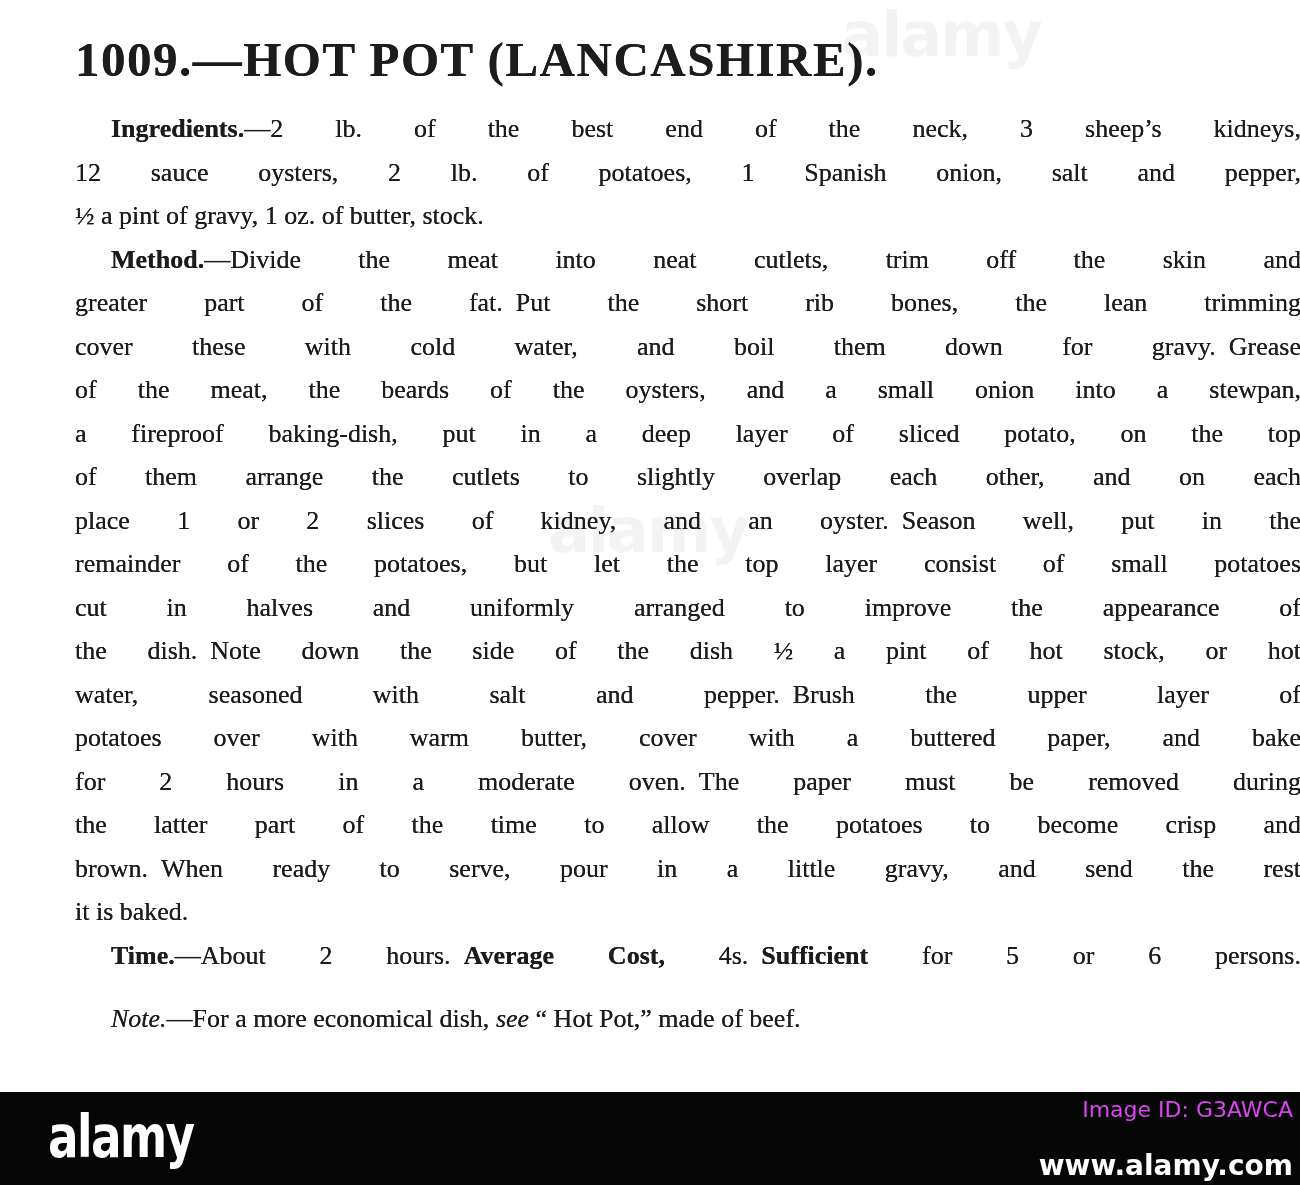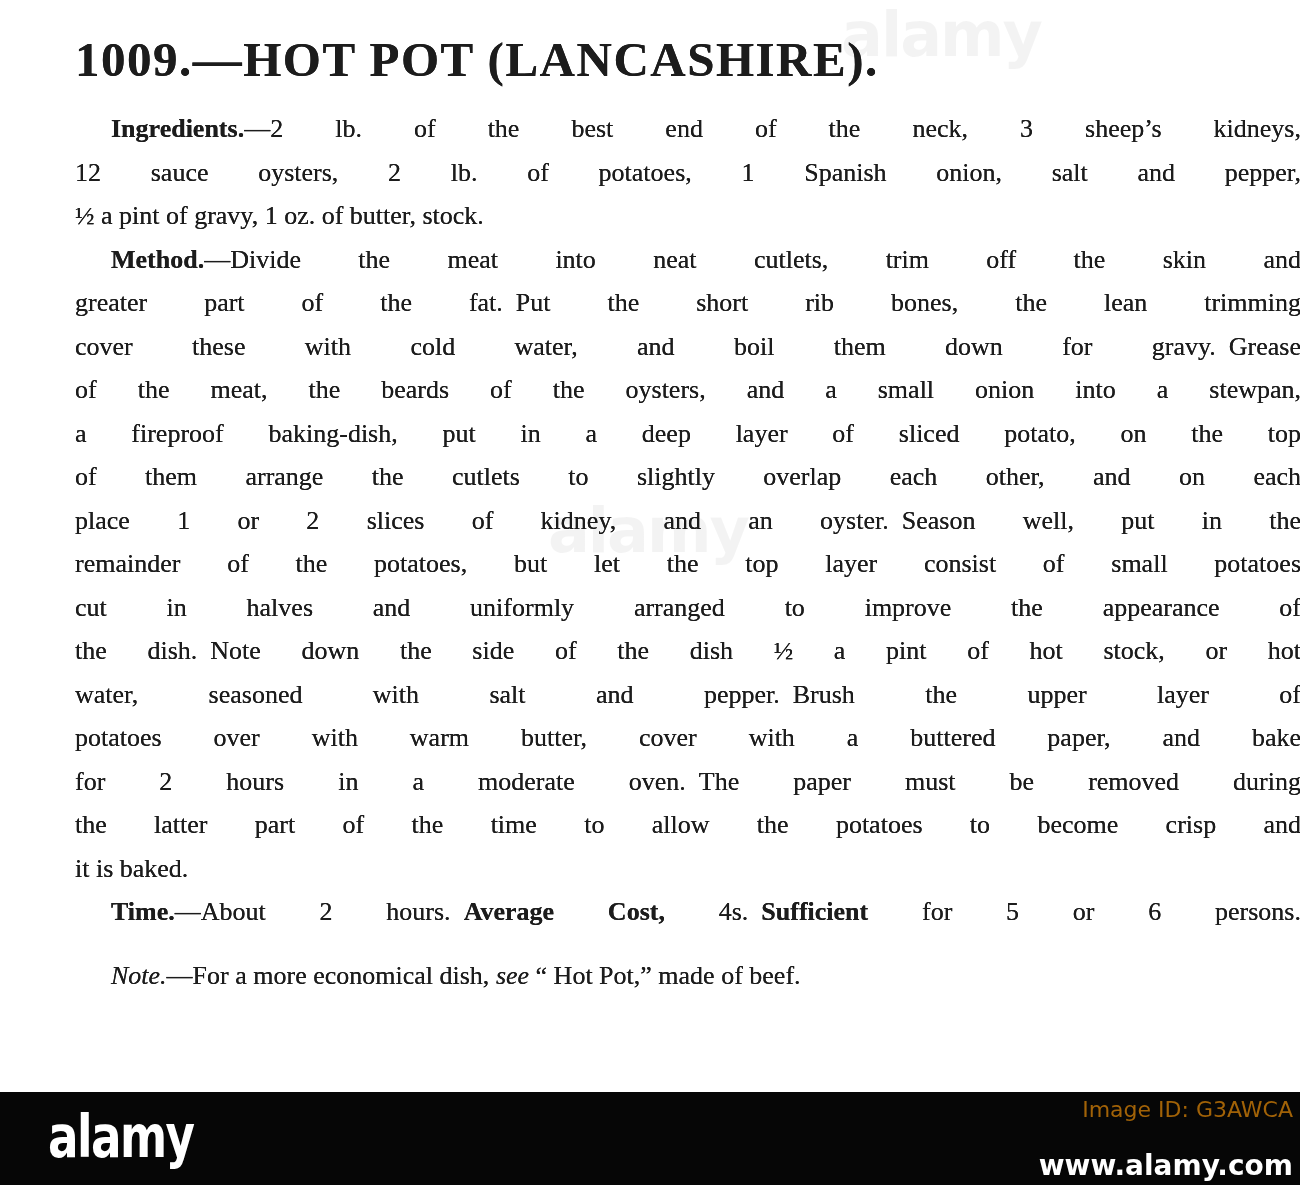--- a/index.html
+++ b/index.html
@@ -70,21 +70,21 @@
     color:#ffffff;
     font-weight:bold;
     font-size:58px;
     letter-spacing:-2px;
     line-height:1;
     transform:scaleX(0.78);
     transform-origin:left center;
     padding-bottom:4px;
   }
   .footer-right { text-align:right; }
-  .image-id { color:#a16207; font-size:22px; line-height:30px; }
+  .image-id { color:#d946ef; font-size:22px; line-height:30px; }
   .site { color:#ffffff; font-size:28px; font-weight:bold; line-height:33px;margin-top:24px; }
 </style>
 </head>
 <body>
 
 <div class="page">
 
   <div class="ghost ghost-1">alamy</div>
   <div class="ghost ghost-2">alamy</div>
 
@@ -104,20 +104,21 @@
           <div class="line j"><span>a fireproof baking-dish, put in a deep layer of sliced potato, on the top</span></div>
           <div class="line j"><span>of them arrange the cutlets to slightly overlap each other, and on each</span></div>
           <div class="line j"><span>place 1 or 2 slices of kidney, and an oyster. Season well, put in the</span></div>
           <div class="line j"><span>remainder of the potatoes, but let the top layer consist of small potatoes</span></div>
           <div class="line j"><span>cut in halves and uniformly arranged to improve the appearance of</span></div>
           <div class="line j"><span>the dish. Note down the side of the dish ½ a pint of hot stock, or hot</span></div>
           <div class="line j"><span>water, seasoned with salt and pepper. Brush the upper layer of</span></div>
           <div class="line j"><span>potatoes over with warm butter, cover with a buttered paper, and bake</span></div>
           <div class="line j"><span>for 2 hours in a moderate oven. The paper must be removed during</span></div>
           <div class="line j"><span>the latter part of the time to allow the potatoes to become crisp and</span></div>
+          <div class="line j"><span>brown. When ready to serve, pour in a little gravy, and send the rest</span></div>
           <div class="line"><span>it is baked.</span></div>
         </div>
         <div class="para">
           <div class="line j first"><span class="bold">Time.</span><span>—About 2 hours. </span><span class="bold">Average Cost,</span><span> 4s. </span><span class="bold">Sufficient</span><span> for 5 or 6 persons.</span></div>
         </div>
         <div class="para gap">
           <div class="line first"><span class="italic">Note.</span><span>—For a more economical dish, </span><span class="italic">see</span><span> “ Hot Pot,” made of beef.</span></div>
         </div>
       </div>
   </div>

